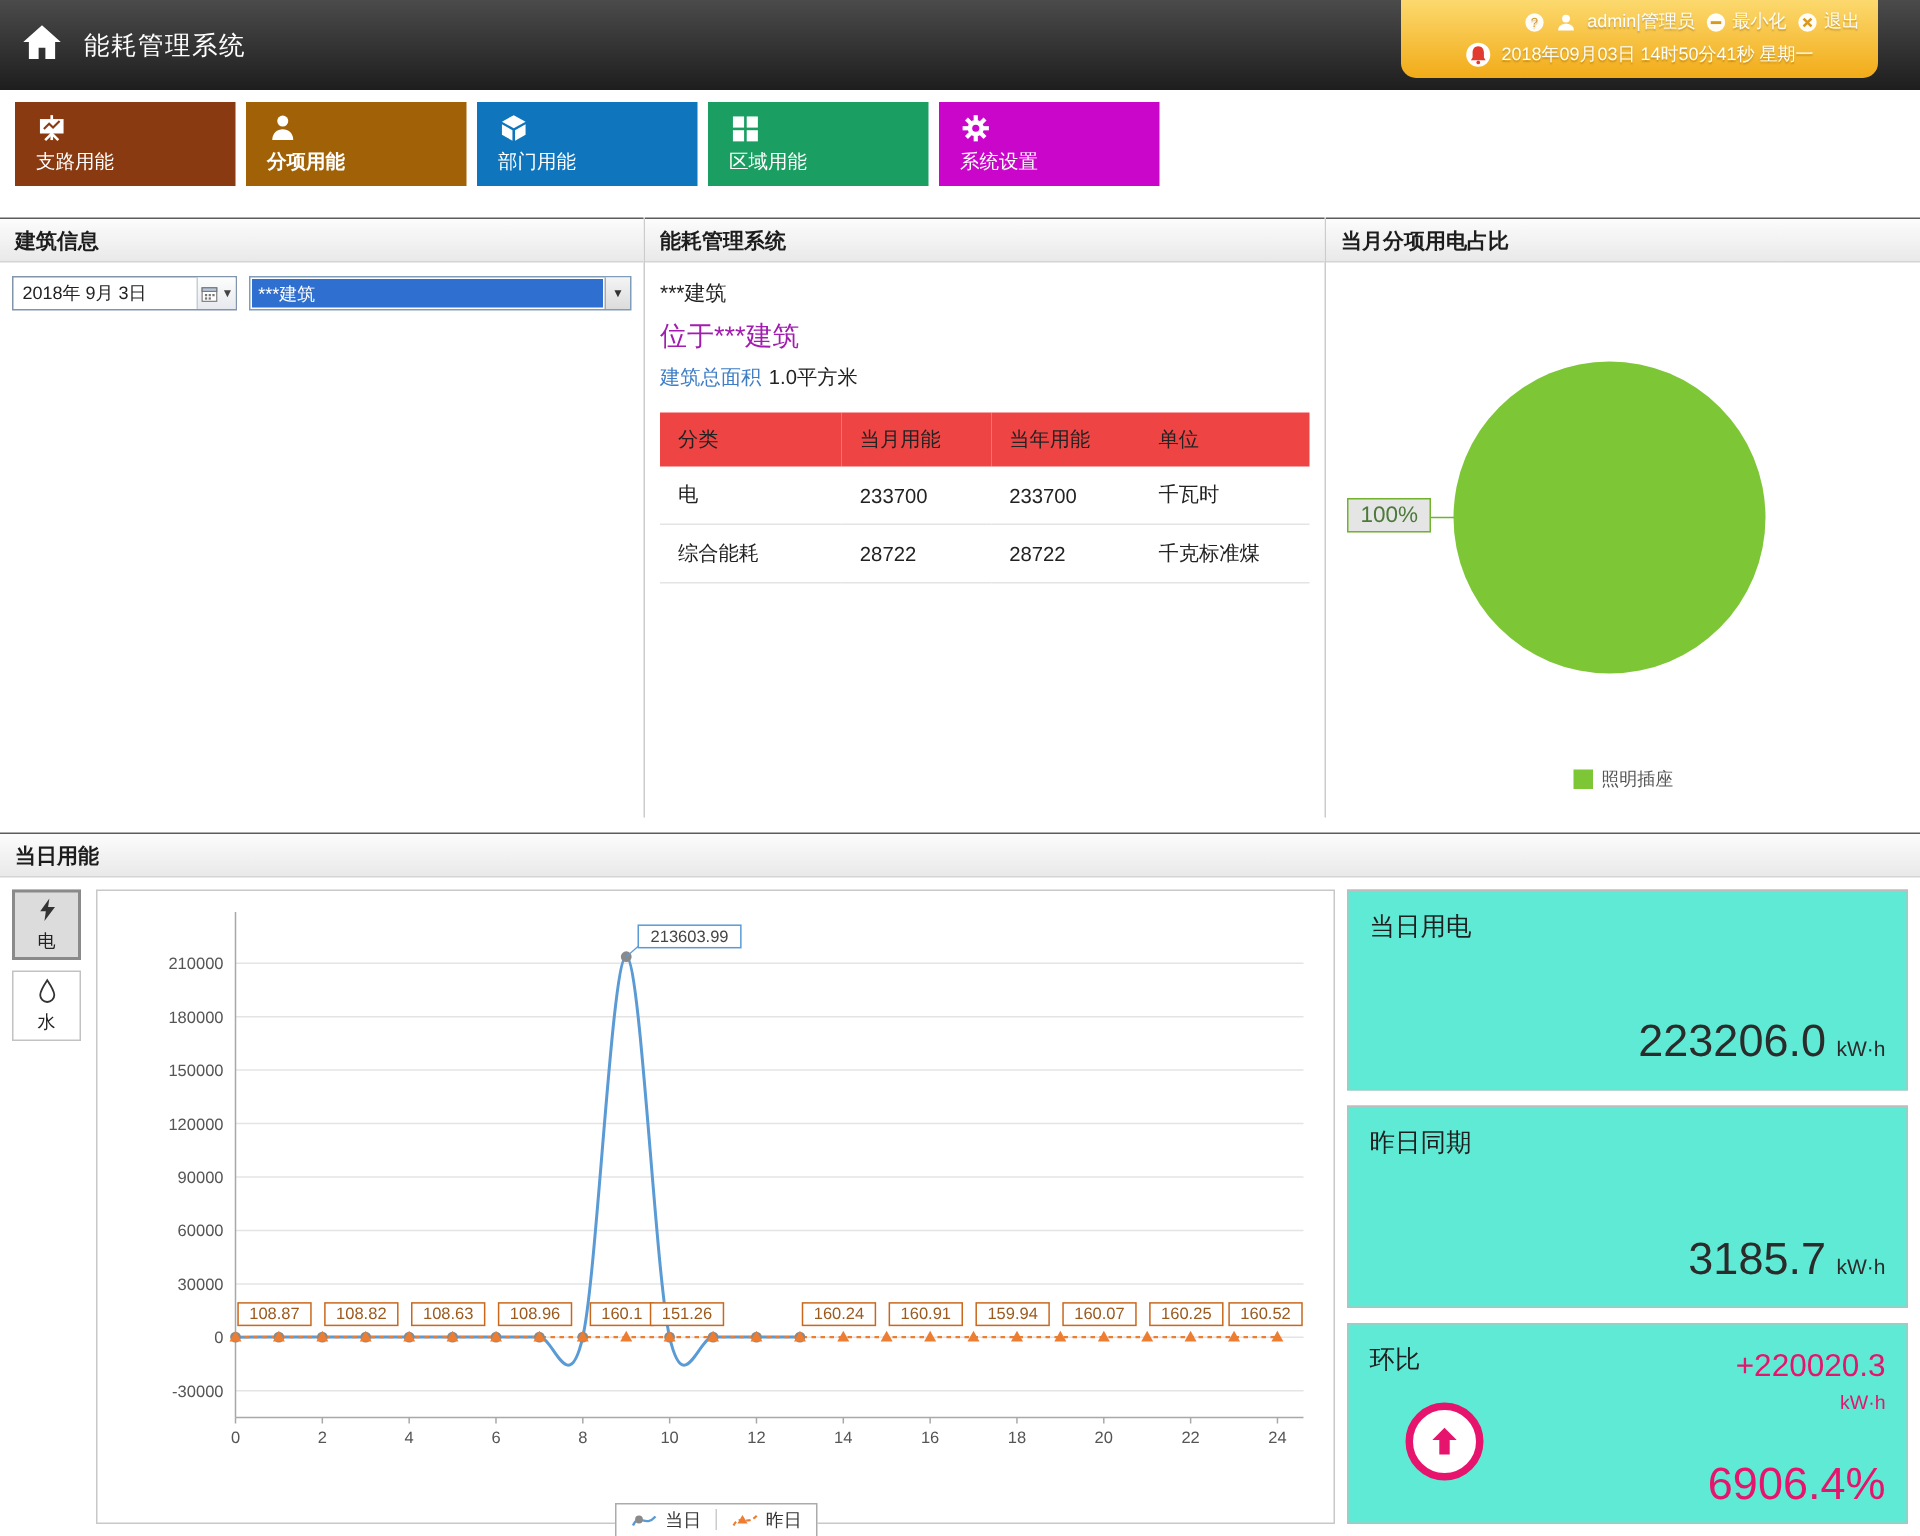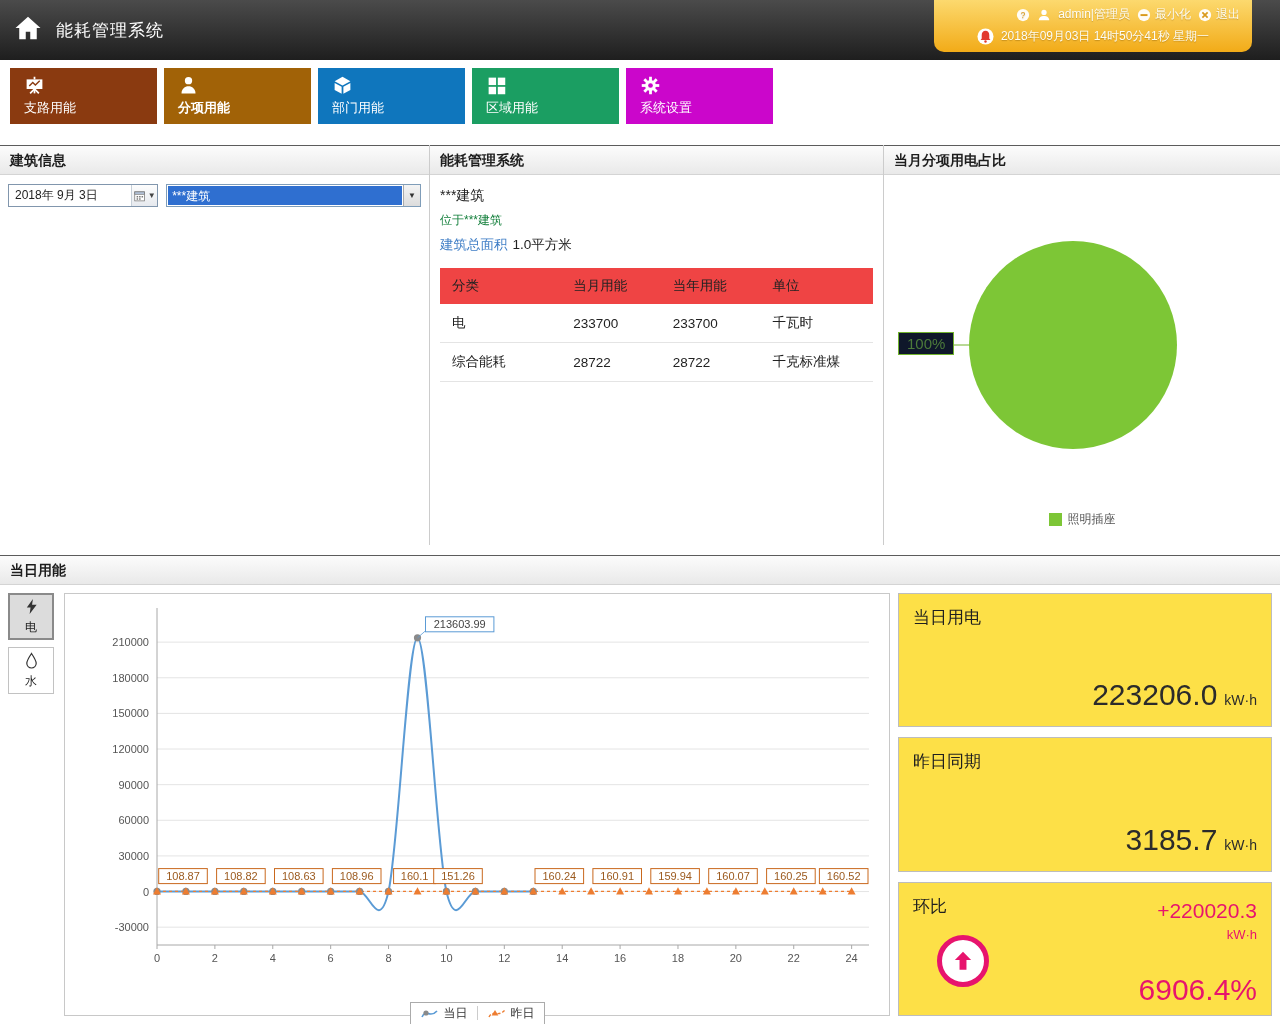--- a/index.html
+++ b/index.html
@@ -40,49 +40,49 @@
   .date-text { flex:1; padding-left:6px; }
   .date-btn { width:26px; height:100%; display:flex; align-items:center; justify-content:center; gap:2px; border-left:1px solid #c6cfd8; background:linear-gradient(#fdfdfd,#e6e9ee); }
   .date-btn svg { width:12px; height:12px; }
   .caret { font-size:8px; color:#444; }
   .building-select { width:258px; height:23px; border:1px solid #7f9db9; background:#fff; display:flex; cursor:pointer; }
   .sel-text { flex:1; margin:1px; background:#2f6fd0; color:#fff; font-size:12px; padding:2px 4px; white-space:nowrap; overflow:hidden; }
   .sel-arrow { width:17px; display:flex; align-items:center; justify-content:center; background:linear-gradient(#f4f4f4,#dcdcdc); border-left:1px solid #aaa; font-size:8px; color:#333; }
 
   .ap-body { padding:12px 10px; }
   .b-name { font-size:14px; color:#222; margin-bottom:7px; }
-  .b-loc { font-size:12px; color:#15803d; margin-bottom:7px; }
+  .b-loc { font-size:18px; color:#a21caf; margin-bottom:7px; }
   .b-area { font-size:13.5px; color:#222; }
   .b-area .lab { color:#3f7ec6; margin-right:5px; }
   .ap-table { width:100%; border-collapse:collapse; margin-top:14px; font-size:13.5px; color:#222; }
   .ap-table th { background:#ef4444; font-weight:normal; text-align:left; padding:9px 0 9px 12px; }
   .ap-table td { text-align:left; padding:10px 0 10px 12px; border-bottom:1px solid #e4e4e4; }
 
   .pie-wrap { position:relative; height:369px; }
   .pie-svg { display:block; }
-  .pie-callout { position:absolute; left:14px; top:157px; background:#0f172a; border:1px solid #72b32d; color:#4c7a3a; font-size:15px; padding:2px 8px; }
+  .pie-callout { position:absolute; left:14px; top:157px; background:#e5e5e5; border:1px solid #72b32d; color:#4c7a3a; font-size:15px; padding:2px 8px; }
   .pie-legend { position:absolute; left:0; right:0; bottom:16px; display:flex; align-items:center; justify-content:center; gap:6px; font-size:12px; color:#555; }
   .legend-swatch { width:13px; height:13px; display:inline-block; }
 
   
   .daily-header { margin-top:10px; height:30px; line-height:28px; padding-left:10px; font-size:14px; font-weight:bold; color:#1d1d1d; background:linear-gradient(#fcfcfc,#e9e9e9); border-top:1px solid #5c5c5c; border-bottom:1px solid #d4d4d4; }
   .daily-body { display:flex; gap:8px; padding:8px; height:439px; }
   .energy-tabs { width:48px; display:flex; flex-direction:column; gap:7px; }
   .etab { width:46px; height:47px; background:#fff; border:1px solid #c2c2c2; display:flex; flex-direction:column; align-items:center; justify-content:center; gap:1px; font-size:12px; color:#222; cursor:pointer; }
   .etab.active { background:#dcdcdc; border:2px solid #8a8a8a; }
   .etab svg { width:15px; height:17px; }
   .chart-box { width:826px; border:1px solid #c8c8c8; background:#fff; }
   #daily-chart { display:block; }
   .chart-footer { height:28px; display:flex; align-items:center; justify-content:center; }
   .legend-box { display:inline-flex; align-items:center; gap:9px; border:1px solid #ababab; background:#fff; padding:2px 9px; font-size:12px; color:#333;margin-top:24px; }
   .legend-item { display:inline-flex; align-items:center; gap:4px; cursor:pointer; }
   .legend-div { width:1px; height:14px; background:#ccc; }
 
   .stats-col { flex:1; display:flex; flex-direction:column; gap:10px; }
-  .stat-card { flex:1; position:relative; border:1px solid #bdbdbd; background:#fde047; padding:12px 14px; }
+  .stat-card { flex:1; position:relative; border:1px solid #bdbdbd; background:#5eead4; padding:12px 14px; }
   .stat-title { font-size:17px; color:#1f1f1f; }
   .stat-valrow { position:absolute; right:14px; bottom:14px; display:flex; align-items:baseline; gap:7px; }
   .stat-value { font-size:30px; color:#2b2b2b; }
   .stat-unit { font-size:14px; color:#2b2b2b; }
   .ratio-delta { position:absolute; right:14px; top:16px; font-size:21px; color:#e7146d;margin-left:42px; }
   .ratio-unit { position:absolute; right:14px; top:44px; font-size:13px; color:#e7146d; }
   .ratio-percent { position:absolute; right:14px; bottom:8px; font-size:30px; color:#e7146d; }
   .ratio-icon { position:absolute; left:38px; top:52px; width:52px; height:52px; border-radius:50%; border:5px solid #e7146d; display:flex; align-items:center; justify-content:center; background:#fff; }
   .ratio-icon svg { width:26px; height:26px; }
 

